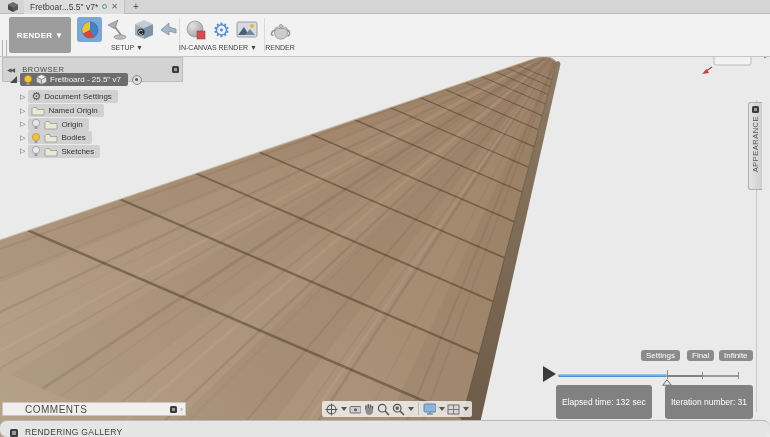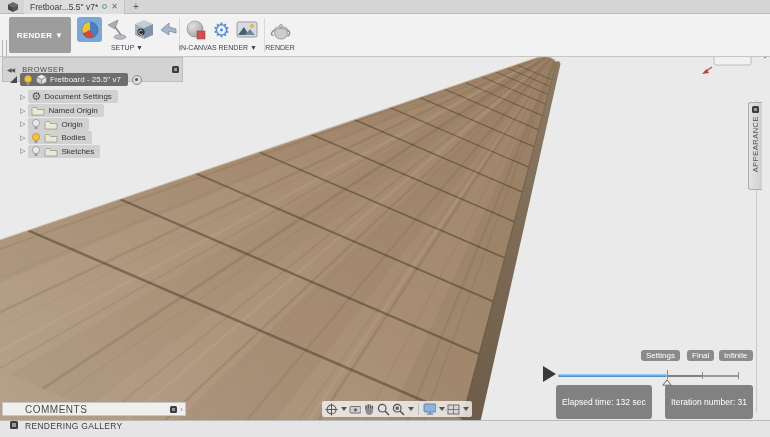--- a/index.html
+++ b/index.html
@@ -62,21 +62,21 @@
   #rprog { z-index:20; }
   .q-badge { position:absolute; height:11px; background:rgba(125,125,125,.88); border-radius:3px; color:#fff; font-size:8px; display:flex; align-items:center; padding:0 5px; white-space:nowrap; }
   .t-badge { position:absolute; height:12px; background:rgba(118,118,118,.9); border-radius:3px; color:#fff; font-size:8.5px; display:flex; align-items:center; padding:17px 6px; white-space:nowrap; }
   #play-btn { left:543px; top:366px; width:0; height:0; border-top:8px solid transparent; border-bottom:8px solid transparent; border-left:13px solid #3a3a3a; }
   #track-blue { left:558px; top:374px; width:109px; height:3px; border-radius:2px; background:linear-gradient(to bottom,#a8d4f2,#3e86cc); }
   #track-mid { left:667px; top:374.5px; width:35px; height:2px; background:#808080; }
   #track-end { left:702px; top:375px; width:36px; height:1.5px; background:#9a9a9a; }
   .tick { position:absolute; width:1px; background:#8a8a8a; }
 
   
-  #statusbar { left:0; top:420px; width:770px; height:17px; background:#e5e5e5; border-top:1px solid #b8b8b8; display:flex; align-items:flex-start; z-index:30; }
+  #statusbar { left:0; top:420px; width:770px; height:17px; background:#e5e5e5; border-top:1px solid #b8b8b8; display:flex; align-items:flex-end; z-index:30;border-radius:7px; }
   #statusbar .ic { width:8px; height:8px; background:#3c3c3c; border-radius:1.5px; margin-left:10px; position:relative; }
   #statusbar .ic:after { content:""; position:absolute; left:2px; top:2px; width:4px; height:4px; background:#9a9a9a; }
   #statusbar .lbl { font-size:8.5px; color:#3d3d3d; margin-left:7px; letter-spacing:.3px; }
 
   
   #viewcube { left:698px; top:10px; z-index:15; }
 </style>
 </head>
 <body>
 

